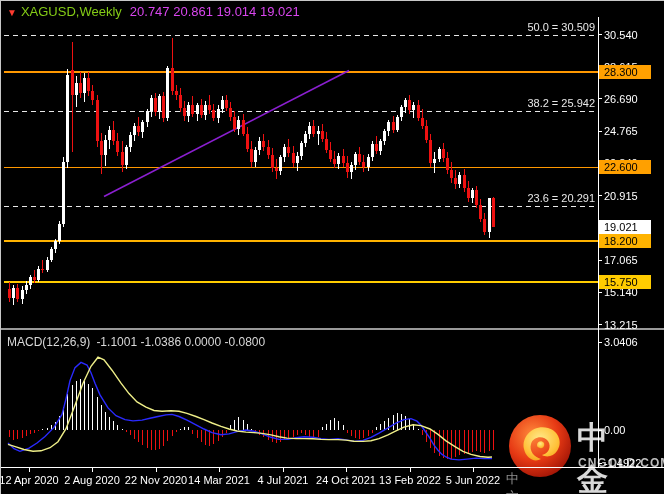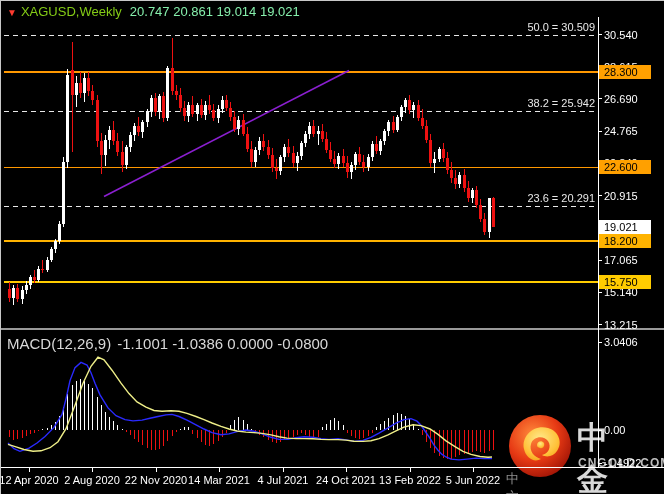--- a/index.html
+++ b/index.html
@@ -6,22 +6,22 @@
   #screen{
     position:relative;width:664px;height:494px;background:#000;overflow:hidden;
     font-family:"Liberation Sans","DejaVu Sans",sans-serif;
     border-top:1px solid #c8c8c8;border-left:1px solid #c8c8c8;box-sizing:border-box;
   }
   #chart-svg{position:absolute;left:0;top:0;z-index:3;}
   .overlay{position:absolute;z-index:4;white-space:nowrap;}
   #title-bar{left:6px;top:3px;font-size:13px;}
   #title-bar .sym{color:#84cc16;}
   #title-bar .tri{color:#ff3b30;font-size:10px;margin-right:4px;}
-  #title-bar .ohlc{color:#86efac;margin-left:8px;}
-  #macd-label{left:6px;top:334px;font-size:15px;color:#d8d8d8;}
+  #title-bar .ohlc{color:#d946ef;margin-left:8px;}
+  #macd-label{left:6px;top:334px;font-size:12px;color:#d8d8d8;}
   #macd-label .vals{margin-left:6px;color:#d8d8d8;}
   #watermark{position:absolute;left:0;top:0;z-index:2;}
   #wm-cn{position:absolute;left:576px;top:416px;font-size:31px;font-weight:bold;color:#d9d9d9;letter-spacing:1px;}
   #wm-domain{position:absolute;left:577px;top:455px;font-size:12px;font-weight:bold;color:#bdbdbd;letter-spacing:1px;}
   #wm-tagline{position:absolute;left:505px;top:469px;font-size:13px;color:#8f8f8f;letter-spacing:9px;}
   #logo{position:absolute;left:506px;top:412px;}
   svg text{font-family:"Liberation Sans","DejaVu Sans",sans-serif;}
 </style>
 </head>
 <body>

